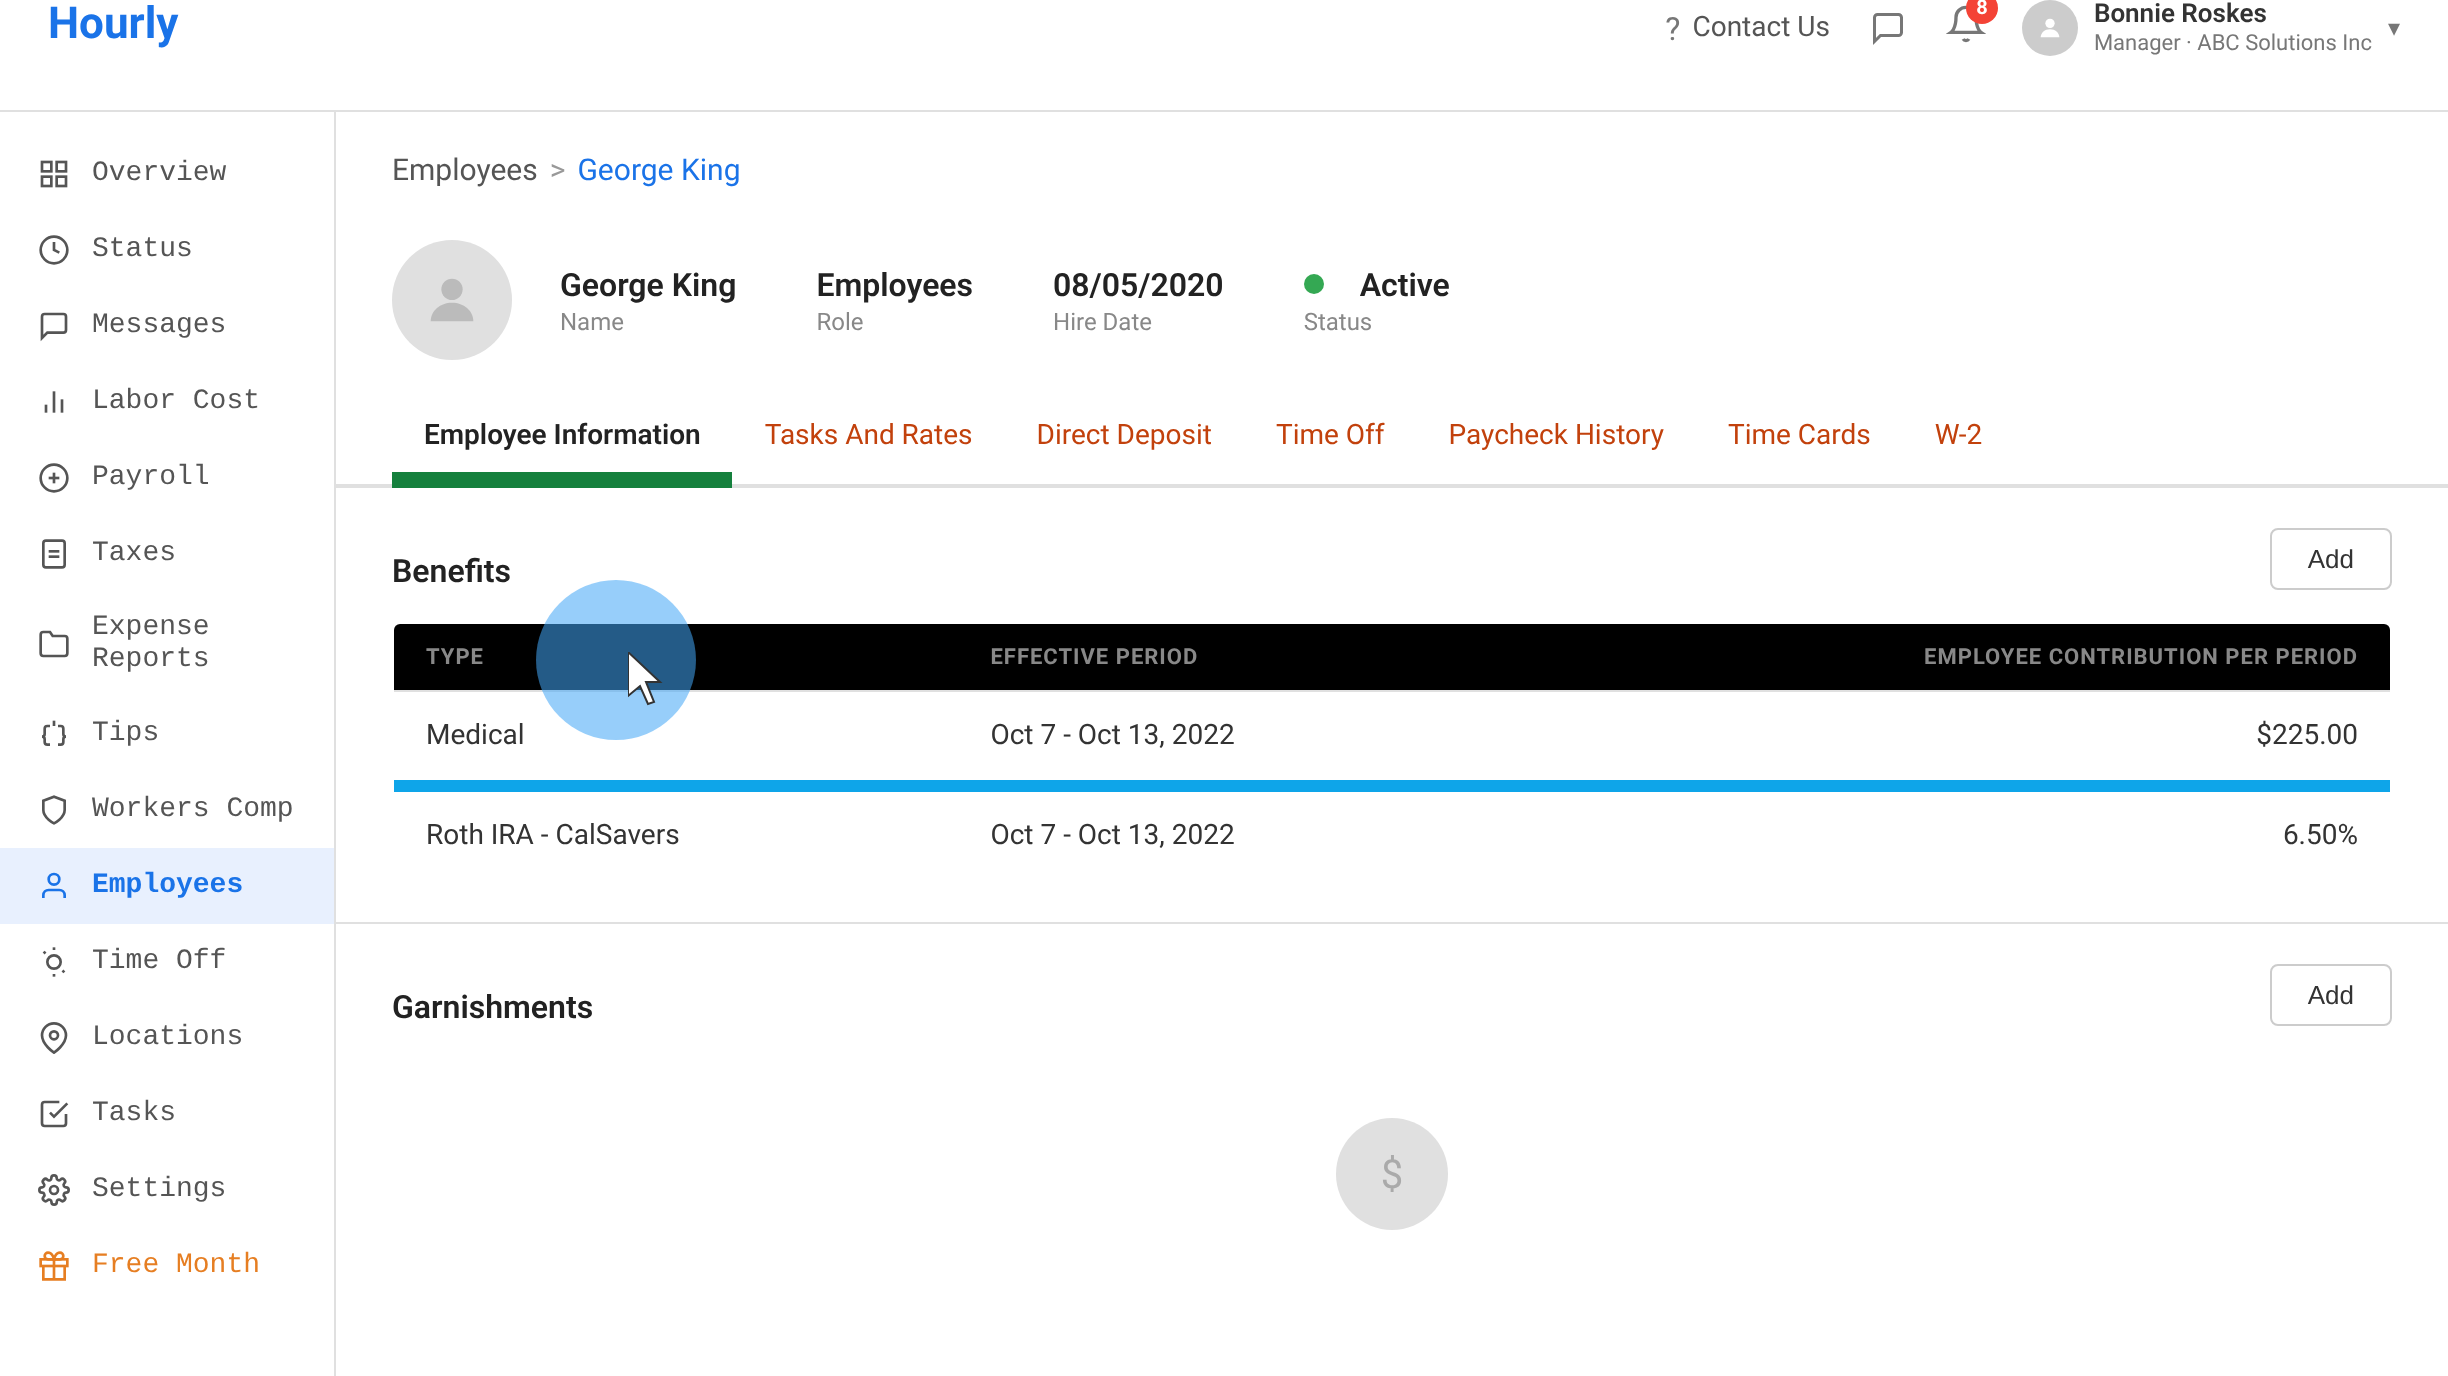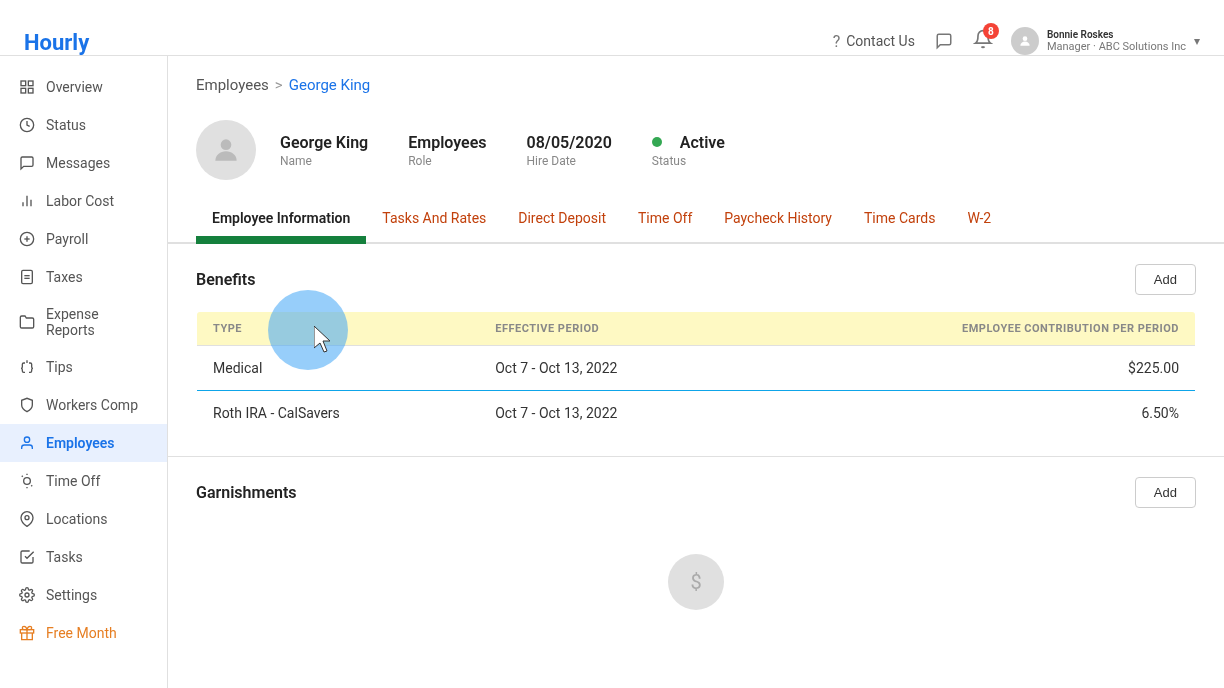--- a/index.html
+++ b/index.html
@@ -1,48 +1,48 @@
 <!DOCTYPE html>
 <html><head>
   <meta charset="utf-8">
   <style>
     * { box-sizing: border-box; margin: 0; padding: 0; }
     body { font-family: -apple-system, BlinkMacSystemFont, 'Segoe UI', Roboto, sans-serif; background: #f5f6fa; display: flex; flex-direction: column; height: 688px; overflow: hidden; }
 
     
     .topnav {
-      display: flex; align-items: flex-end; background: #fff;
+      display: flex; align-items: flex-start; background: #fff;
       border-bottom: 1px solid #e0e0e0; padding: 0 24px;
       height: 56px; flex-shrink: 0; z-index: 10;
     }
     .topnav-logo { font-size: 22px; font-weight: 700; color: #1a73e8; margin-right: auto; }
     .topnav-actions { display: flex; align-items: center; gap: 18px; }
     .topnav-contactus { display: flex; align-items: center; gap: 6px; color: #555; font-size: 14px; cursor: pointer; }
     .topnav-icon { width: 22px; height: 22px; display: flex; align-items: center; justify-content: center; color: #777; cursor: pointer; font-size: 16px; }
     .notif-wrapper { position: relative; cursor: pointer; }
     .notif-badge {
       position: absolute; top: -6px; right: -6px;
       background: #f44336; color: #fff; font-size: 10px;
       border-radius: 50%; width: 16px; height: 16px;
       display: flex; align-items: center; justify-content: center; font-weight: 700;
     }
     .topnav-user { display: flex; align-items: center; gap: 8px; cursor: pointer; }
     .topnav-user-icon { width: 28px; height: 28px; background: #ccc; border-radius: 50%; display: flex; align-items: center; justify-content: center; color: #fff; font-size: 13px; }
     .topnav-user-info { display: flex; flex-direction: column; }
-    .topnav-user-name { font-size: 10px; font-weight: 600; color: #333; }
+    .topnav-user-name { font-size: 13px; font-weight: 600; color: #333; }
     .topnav-user-role { font-size: 11px; color: #777; }
     .topnav-chevron { color: #777; font-size: 12px; }
 
     
     .app-body { display: flex; flex: 1; overflow: hidden; }
 
     
     .sidebar {
       width: 168px; background: #fff; border-right: 1px solid #e0e0e0;
-      display: flex; flex-direction: column; padding: 12px 0; overflow-y: auto; flex-shrink: 0;
+      display: flex; flex-direction: column; padding: 12px 0; overflow-y: auto; flex-shrink: 0; font-family: Liberation Mono, monospace;
     }
     .sidebar-item {
       display: flex; align-items: center; gap: 10px; padding: 10px 18px;
       font-size: 14px; color: #555; cursor: pointer; border-radius: 0;
       transition: background 0.15s;
     }
     .sidebar-item.active { color: #1a73e8; font-weight: 600; background: #e8f0fe; }
     .sidebar-item-icon { width: 18px; height: 18px; display: flex; align-items: center; justify-content: center; flex-shrink: 0; }
     .sidebar-item-label { font-size: 14px; }
 
@@ -71,34 +71,34 @@
     
     .tabs { display: flex; border-bottom: 2px solid #e0e0e0; padding: 0 28px; margin-bottom: 0; }
     .tab {
       padding: 10px 16px; font-size: 14px; color: #c2410c; cursor: pointer;
       border-bottom: 2px solid transparent; margin-bottom: -2px; white-space: nowrap;
     }
     .tab.active { color: #1a73e8; border-bottom: 8px solid #15803d; font-weight: 600; color: #222; }
 
     
     .section { padding: 20px 28px; }
-    .section-header { display: flex; align-items: center; justify-content: space-between; margin-bottom: 16px; }
+    .section-header { display: flex; align-items: flex-end; justify-content: space-between; margin-bottom: 16px; }
     .section-title { font-size: 16px; font-weight: 600; color: #222; }
     .btn-add {
       padding: 7px 18px; background: #fff; border: 1px solid #ccc;
       border-radius: 4px; font-size: 13px; color: #333; cursor: pointer;
       font-weight: 400;
     }
 
     
     .benefits-table { width: 100%; border-collapse: collapse; border: 1px solid #e0e0e0; border-radius: 4px; overflow: hidden; }
-    .benefits-table thead tr { background: #fef9c3; }
+    .benefits-table thead tr { background: #000000; }
     .benefits-table th { padding: 10px 16px; font-size: 11px; font-weight: 700; color: #888; text-transform: uppercase; letter-spacing: 0.5px; text-align: left; border-bottom: 1px solid #e0e0e0; }
     .benefits-table th.right { text-align: right; }
-    .benefits-table td { padding: 14px 16px; font-size: 14px; color: #333; border-bottom: 1px solid #0ea5e9; }
+    .benefits-table td { padding: 14px 16px; font-size: 14px; color: #333; border-bottom: 6px solid #0ea5e9; }
     .benefits-table td.right { text-align: right; }
     .benefits-table tr:last-child td { border-bottom: none; }
 
     
     .cursor-overlay {
       position: fixed; pointer-events: none; z-index: 9999;
       left: 308px; top: 330px;
     }
     .cursor-circle {
       width: 80px; height: 80px; background: rgba(66, 165, 245, 0.55);

